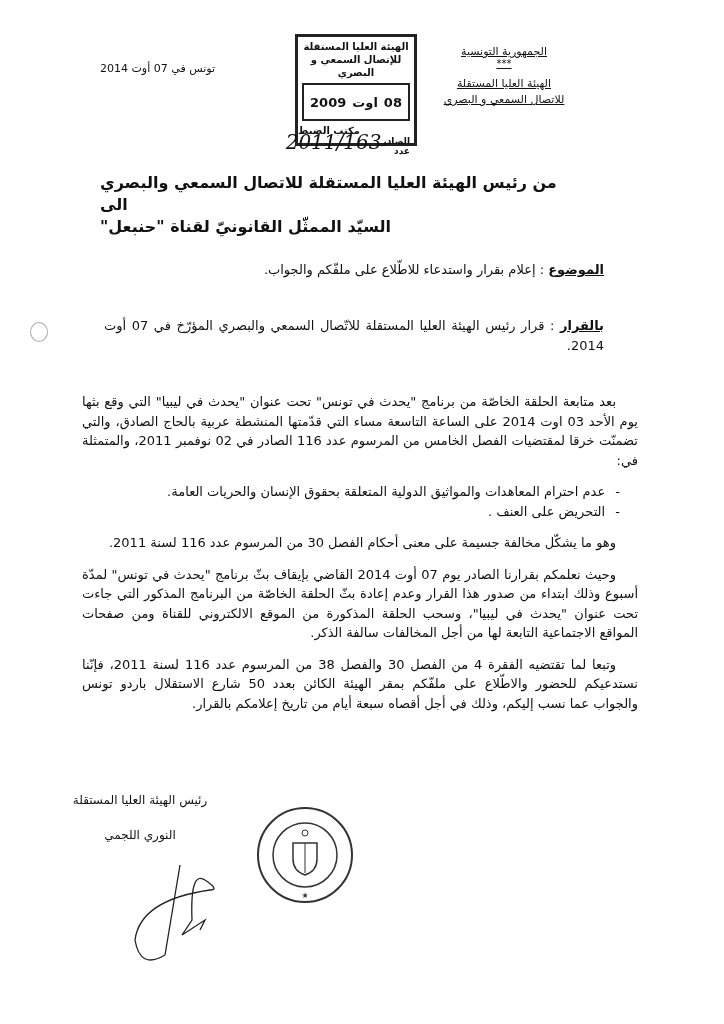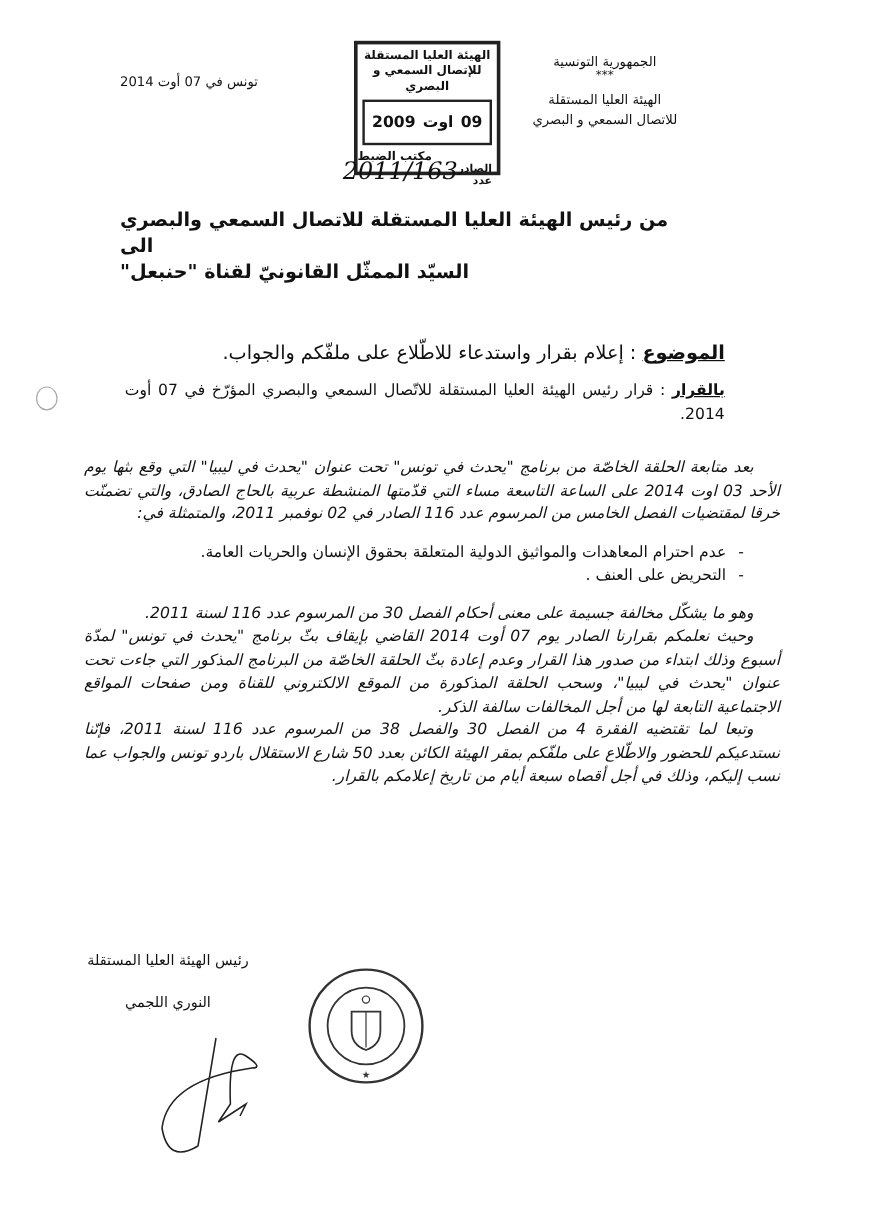--- a/index.html
+++ b/index.html
@@ -1,34 +1,34 @@
 <!DOCTYPE html>
 <html><head>
 <meta charset="utf-8">
 <style>
   html, body { margin:0; padding:0; }
   body { width:724px; height:1024px; background:#fff; position:relative; overflow:hidden;
          font-family:"DejaVu Sans", sans-serif; color:#111; }
   .abs { position:absolute; }
-  .org { right:140px; top:44px; width:160px; text-align:center; font-size:11px; line-height:16px; direction:rtl; }
+  .org { right:140px; top:44px; width:160px; text-align:center; font-size:11px; line-height:16px; direction:rtl;text-decoration:underline; }
   .org .stars { font-size:10px; line-height:8px; }
   .org .name { margin-top:8px; }
   .date { left:100px; top:62px; font-size:11px; direction:rtl; }
   .stamp { left:295px; top:34px; width:122px; height:112px; border:3px solid #222; box-sizing:border-box; }
   .stamp .hdr { text-align:center; font-weight:bold; font-size:10px; line-height:13px; direction:rtl; margin-top:3px; }
   .stamp .inner { margin:4px 4px 0; border:2px solid #222; height:34px; font-weight:bold; font-size:13px; display:flex; align-items:center; justify-content:center; direction:rtl; gap:6px;}
   .stamp .office { text-align:left; font-weight:bold; font-size:10px; margin-top:4px; direction:rtl; }
   .stamp .out { font-size:9px; font-weight:bold; direction:rtl; padding:0 4px; display:flex; justify-content:space-between; }
   .stamp .out .num { font-family:"DejaVu Serif", serif; font-style:italic; font-size:20px; font-weight:normal; margin-top:-6px; }
   .titles { left:100px; top:172px; width:550px; text-align:left; font-weight:bold; font-size:16px; line-height:22px; direction:rtl; }
-  .subject { right:120px; top:284px; font-size:16px; direction:rtl; }
+  .subject { right:120px; top:262px; font-size:13px; direction:rtl; }
   .u { text-decoration:underline; font-weight:bold; }
   .attach { right:120px; top:316px; width:500px; font-size:13px; line-height:20px; direction:rtl; text-align:justify; }
   .body { left:70px; top:380px; width:580px; font-size:13px; line-height:19.5px; direction:rtl; text-align:justify; }
-  .body p { margin:0;font-style:italic; }
+  .body p { margin:12px; }
   .body .ind { text-indent:22px; }
   .body ul { margin:12px; padding:0 18px 0 0; list-style:none; }
   .body ul li::before { content:"- "; margin-left:6px; }
   .sig { left:70px; top:792px; width:140px; text-align:center; font-weight:normal; font-size:12px; line-height:17px; direction:rtl; }
   .sig .nm { margin-top:18px; }
   .seal { left:255px; top:805px; width:100px; height:100px; }
   .signature { left:120px; top:860px; width:110px; height:110px; }
   .hole { left:30px; top:322px; width:16px; height:18px; border:1px solid #aaa; border-radius:50%; }
 </style>
 </head>
@@ -42,21 +42,21 @@
 </div>
 
 <div class="abs date">تونس في 07 أوت 2014</div>
 
 <div class="abs stamp">
   <div class="hdr">
     <div>الهيئة العليا المستقلة</div>
     <div>للإتصال السمعي و البصري</div>
   </div>
   <div class="inner">
-    <span>09</span>
+    <span>08</span>
     <span>اوت</span>
     <span>2009</span>
   </div>
   <div class="office">مكتب الضبط</div>
   <div class="out">
     <span>الصادر عدد</span>
     <span class="num">2011/163</span>
   </div>
 </div>
 

